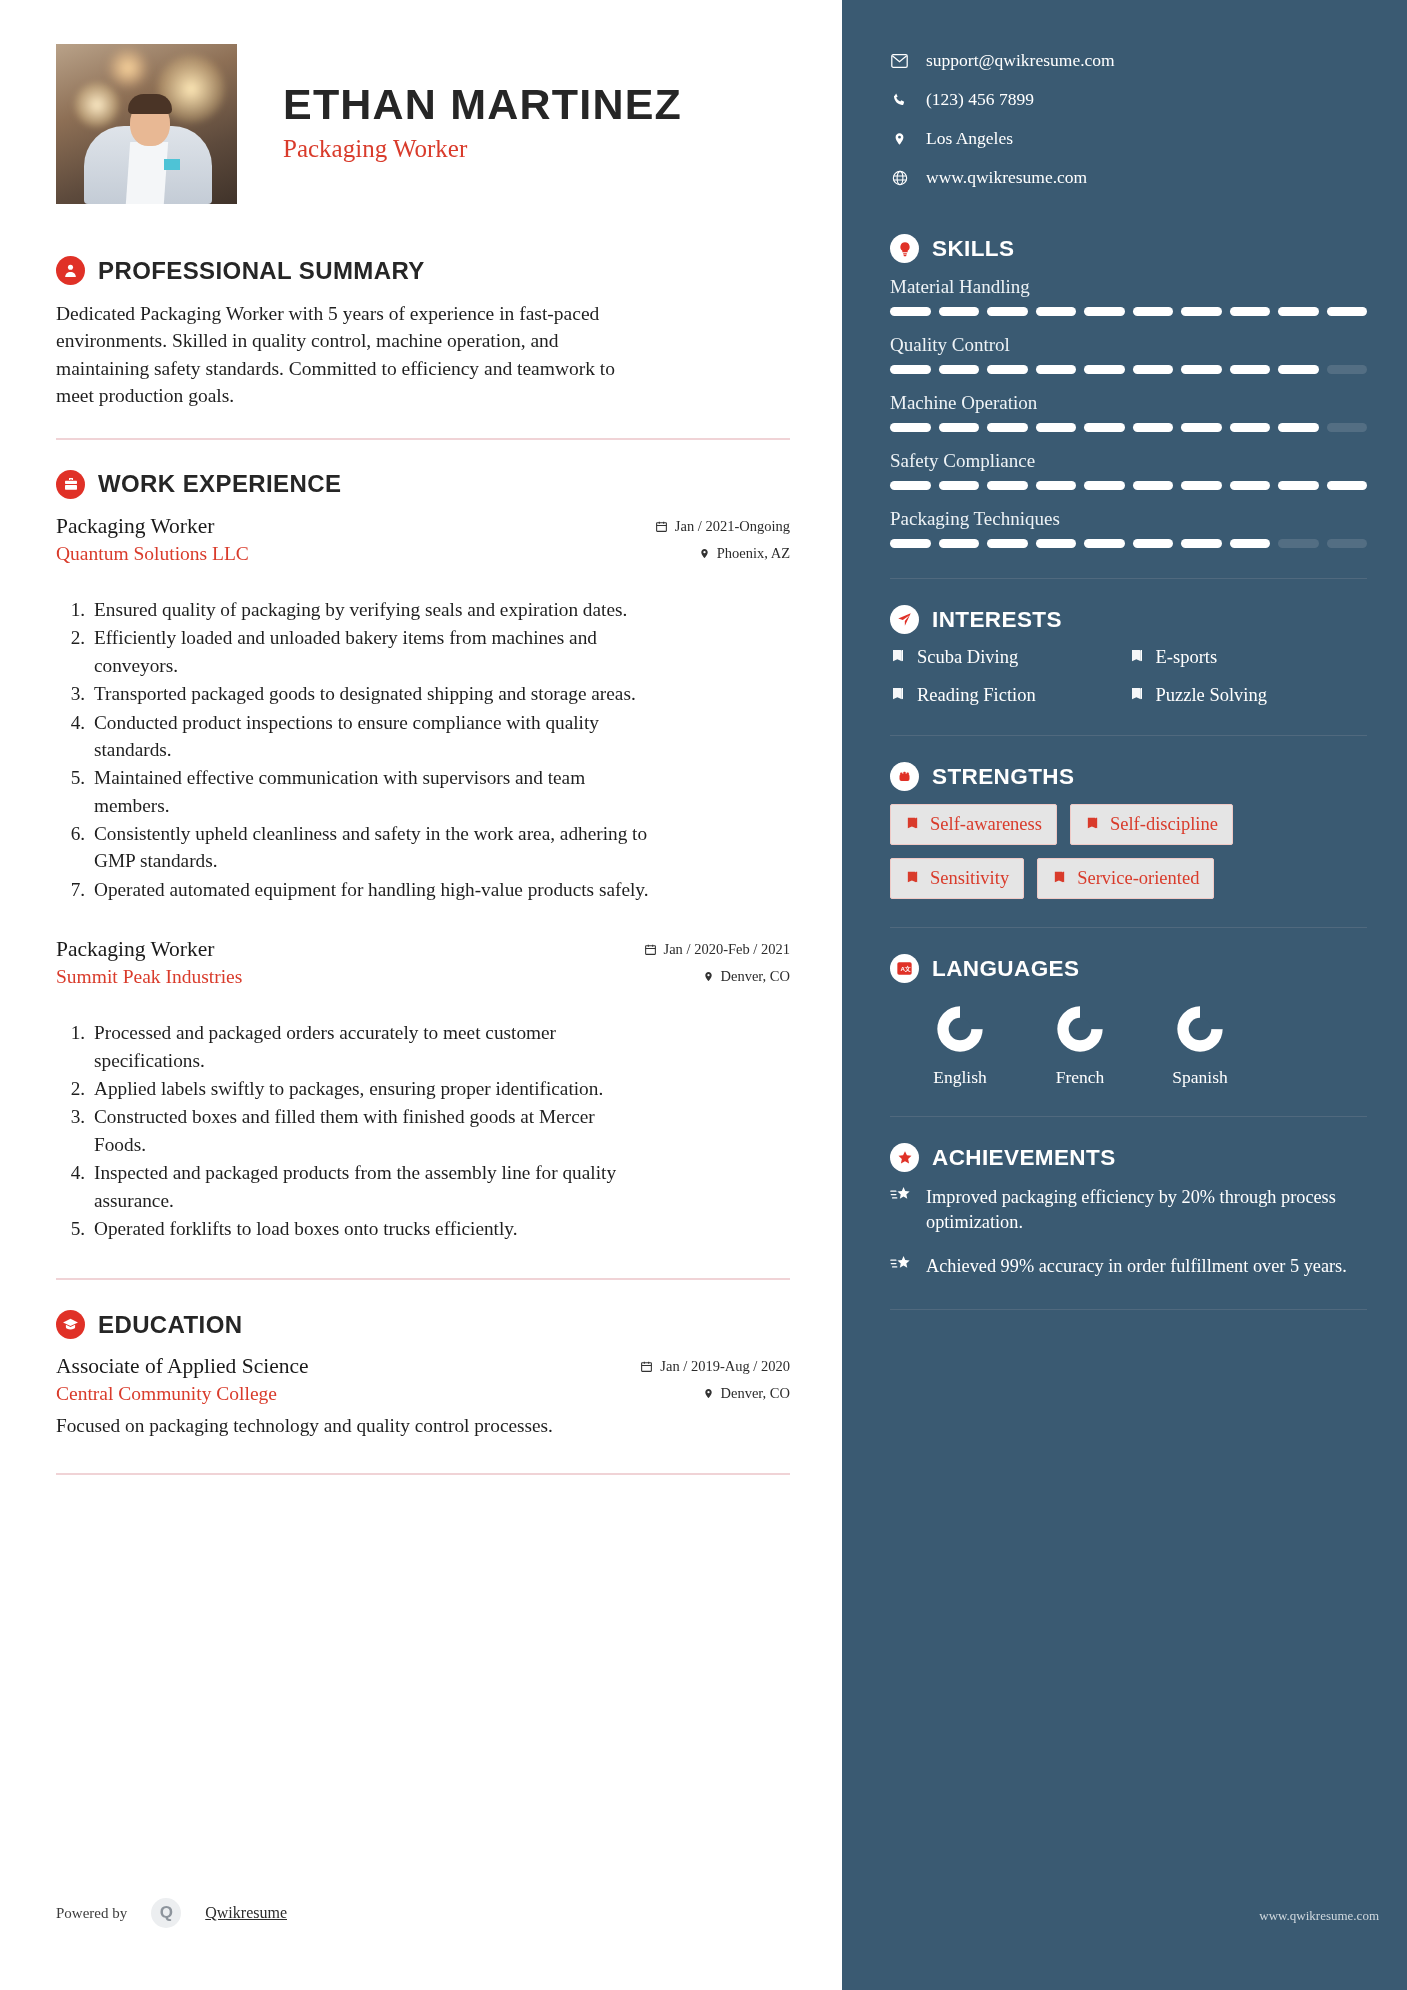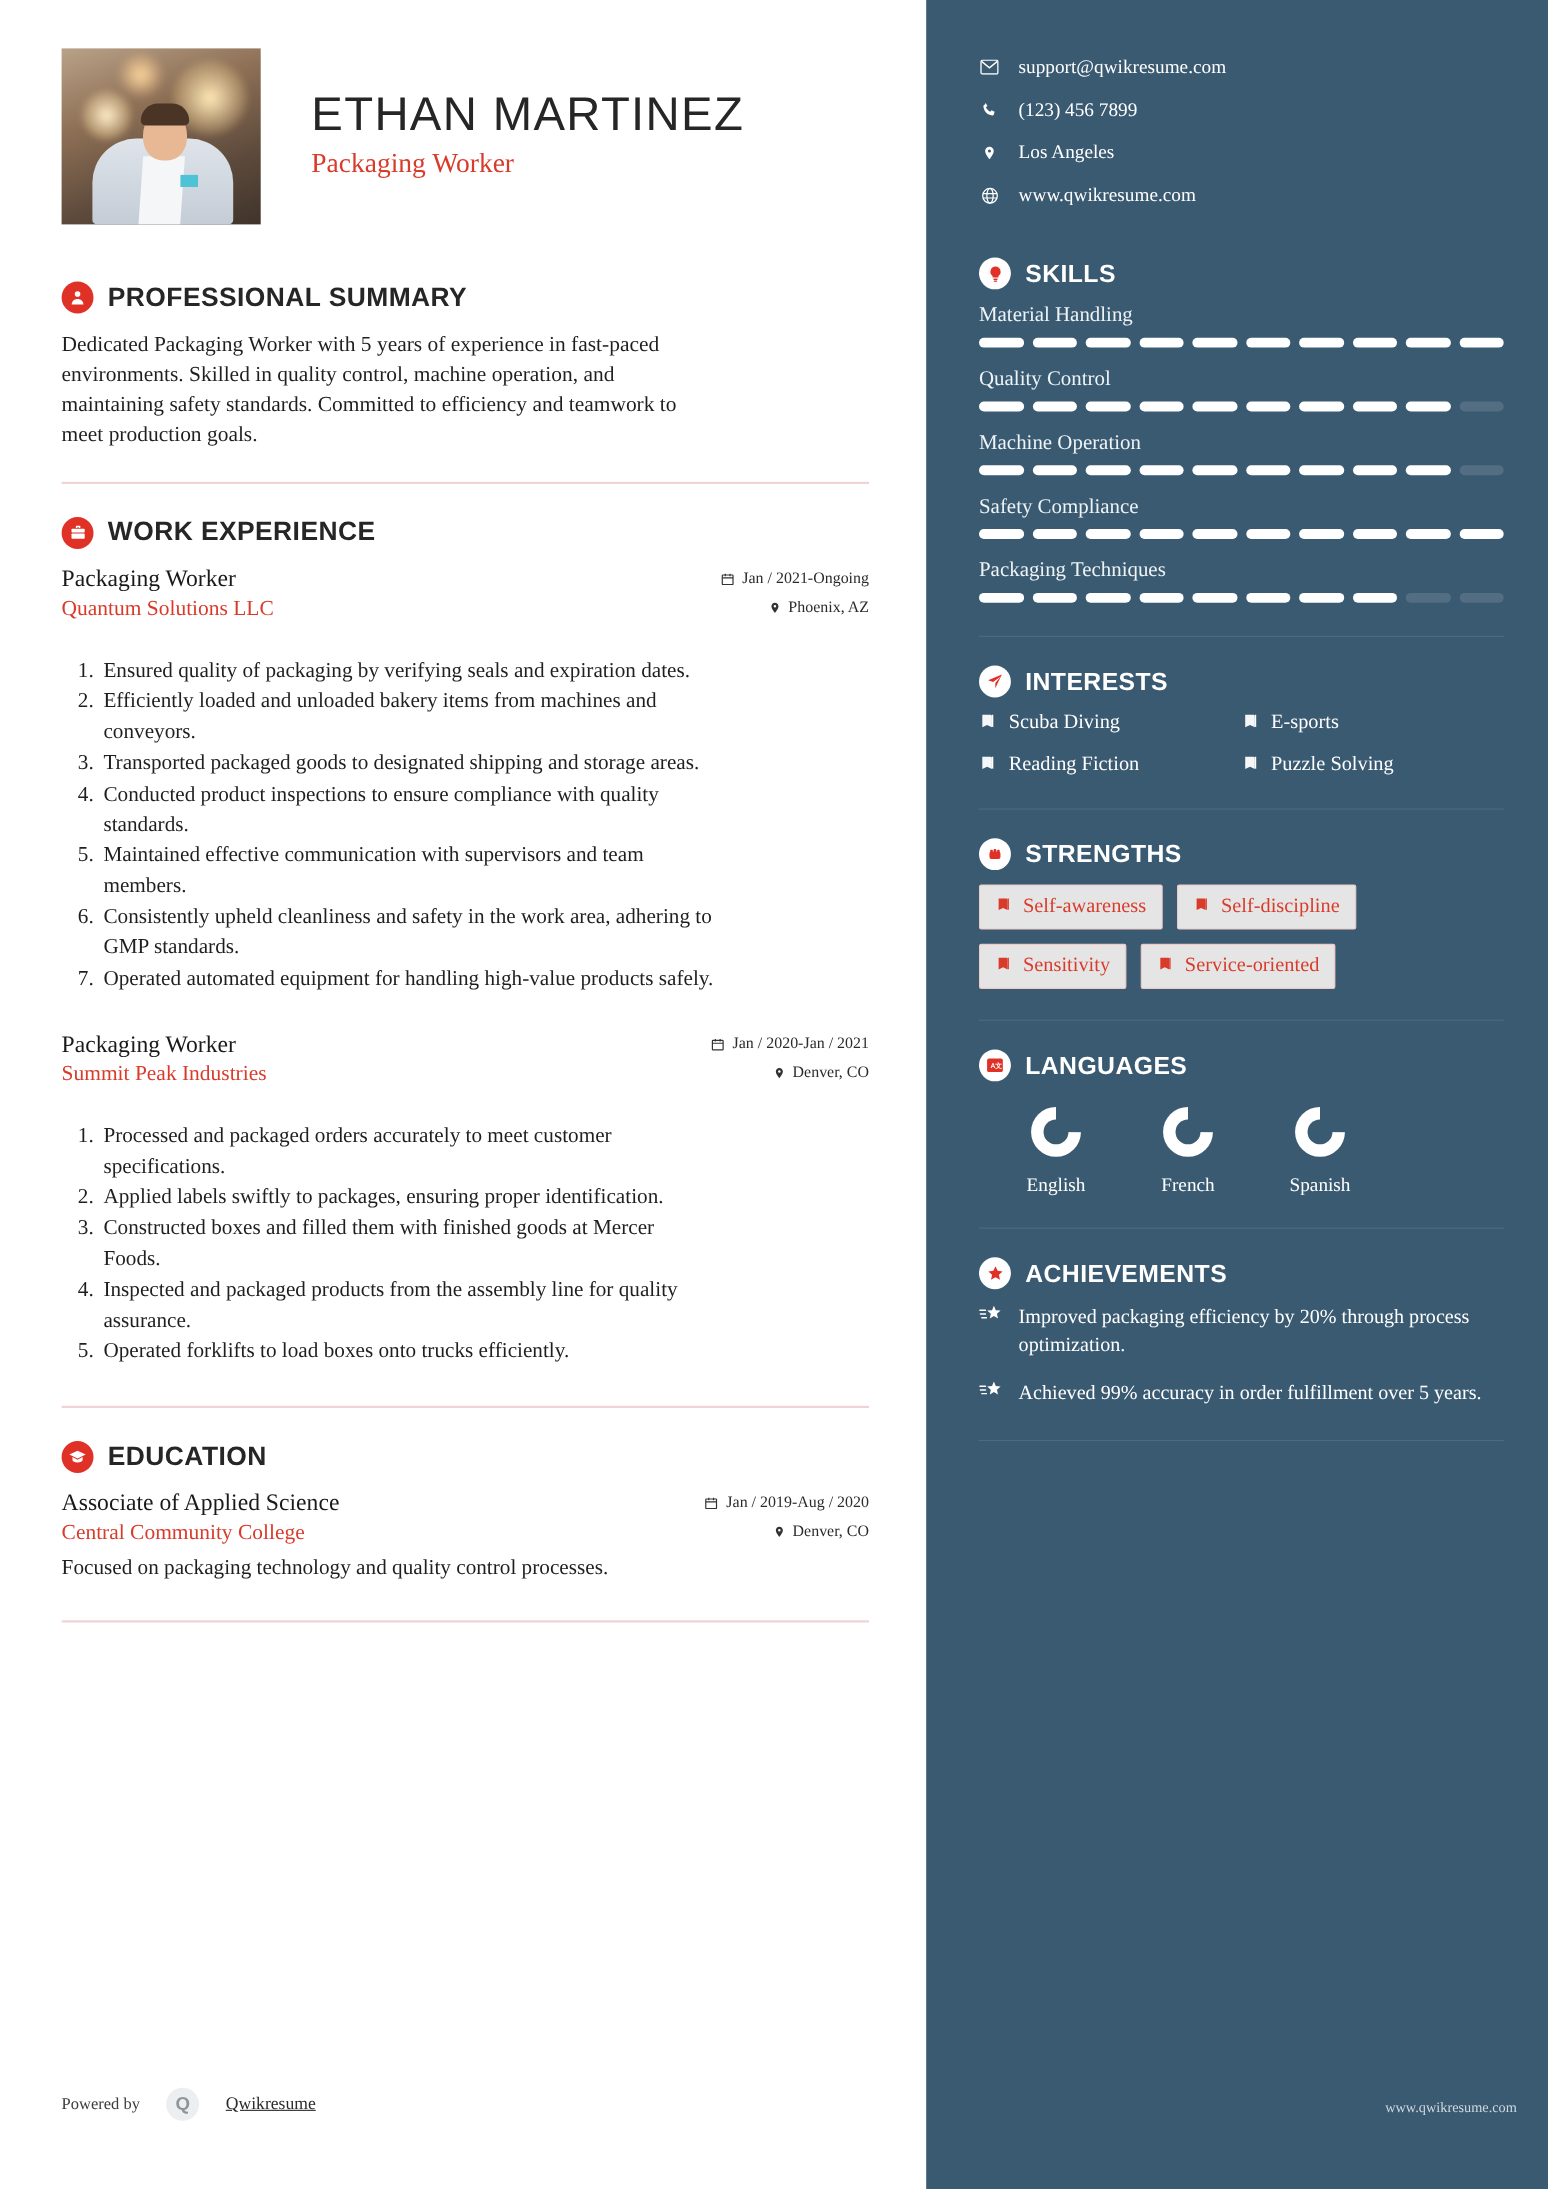--- a/index.html
+++ b/index.html
@@ -52,21 +52,21 @@
   .photo .head { position:absolute; bottom:58px; left:74px; width:40px; height:46px;
      border-radius: 50% 50% 45% 45%; background:#e8b894; }
   .photo .hair { position:absolute; bottom:90px; left:72px; width:44px; height:20px;
      border-radius: 22px 22px 6px 6px; background:#4a3426; }
   .photo .badge { position:absolute; bottom:34px; left:108px; width:16px; height:11px;
      background:#4ec3d6; }
 
   .name-wrap { padding-left: 46px; padding-top: 38px; }
   .name {
     font-family: "Liberation Sans", sans-serif;
-    font-weight: 400; font-size: 43px; letter-spacing: 1.2px;
+    font-weight: 700; font-size: 43px; letter-spacing: 1.2px;
     color: #262626; line-height: 1.05;
   }
   .role { font-size: 25px; color: #d93b2b; margin-top: 8px; }
 
   
   .sec-head { display:flex; align-items:center; gap:13px; margin-bottom: 15px; }
   .sec-ico {
     width: 29px; height: 29px; border-radius: 50%; background:#e03127;
     display:flex; align-items:center; justify-content:center; flex:0 0 29px;
   }
@@ -226,21 +226,21 @@
       </div>
 
       <div class="job" style="margin-top:34px;">
         <div class="job-row">
           <span class="job-title">Packaging Worker</span>
           <span class="meta">
             <svg width="13" height="13" viewBox="0 0 24 24" fill="none" stroke="#333" stroke-width="2">
                 <rect x="3" y="5" width="18" height="16" rx="1"></rect>
                 <path d="M3 10h18M8 3v4M16 3v4"></path>
               </svg>
-            <span>Jan / 2020-Jan / 2021</span>
+            <span>Jan / 2020-Feb / 2021</span>
           </span>
         </div>
         <div class="job-row">
           <span class="job-company">Summit Peak Industries</span>
           <span class="meta">
             <svg width="11" height="13" viewBox="0 0 24 24" fill="#333">
                 <path d="M12 2C8.1 2 5 5.1 5 9c0 5.2 7 13 7 13s7-7.8 7-13c0-3.9-3.1-7-7-7zm0 9.5A2.5 2.5 0 1 1 12 6.5a2.5 2.5 0 0 1 0 5z"></path>
               </svg>
             <span>Denver, CO</span>
           </span>

